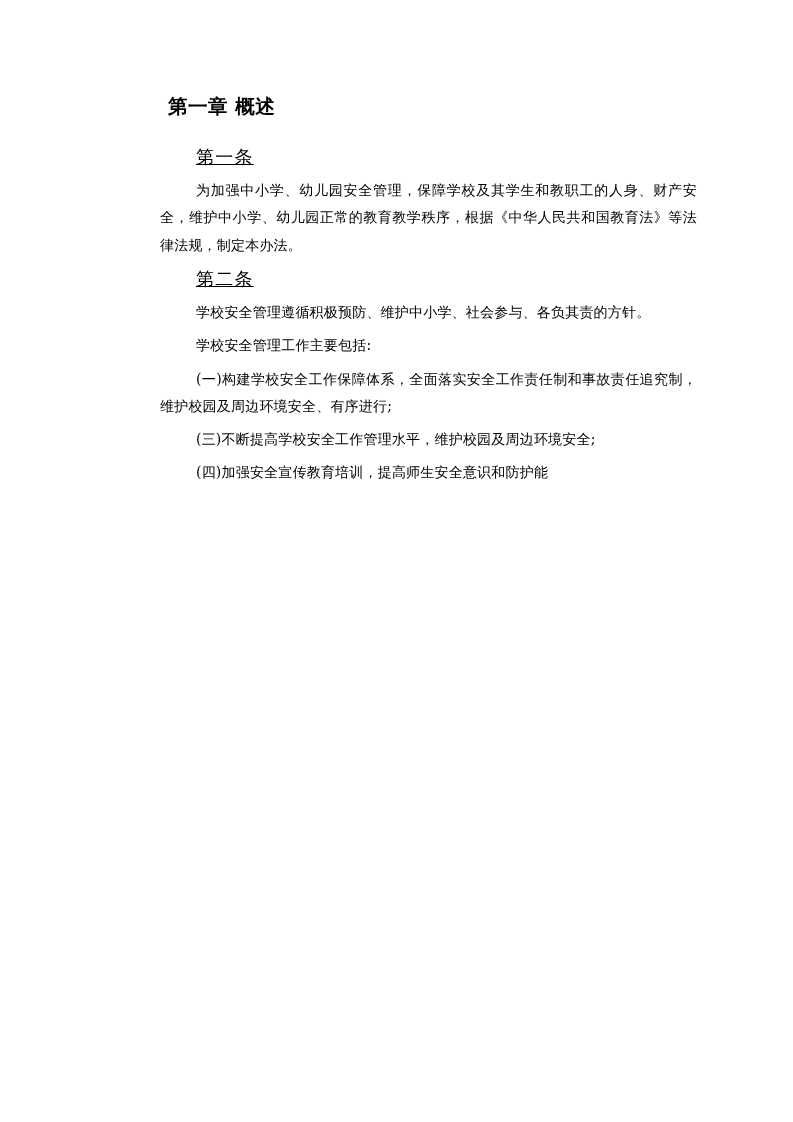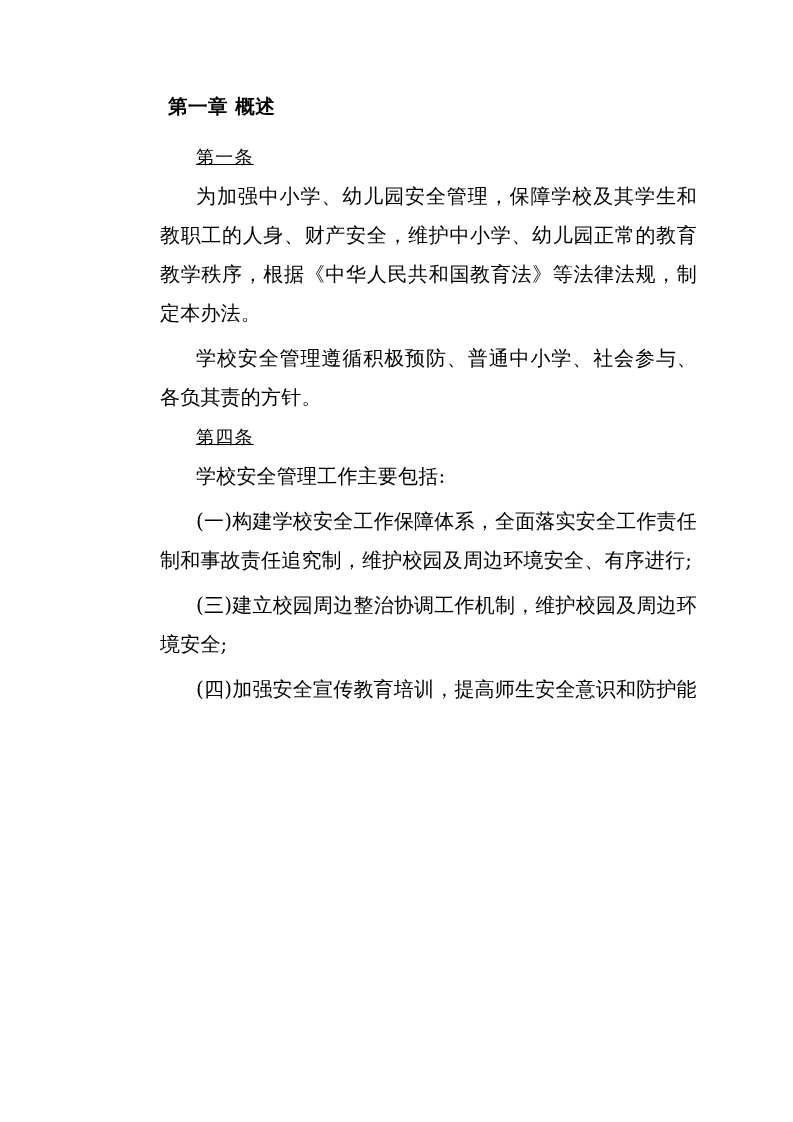--- a/index.html
+++ b/index.html
@@ -35,21 +35,21 @@
   }
   .article-no {
     font-size: 18px;
     line-height: 1.55;
     margin: 0 0 6px 0;
     text-indent: 36px;
     letter-spacing: 1.2px;
     text-decoration: underline;
   }
   .para {
-    font-size: 20px;
+    font-size: 14px;
     line-height: 1.95;
     margin: 0 0 6px 0;
     text-indent: 36px;
     text-align: justify;
     text-justify: inter-ideograph;
     letter-spacing: 0.2px;
   }
   .para:last-child {
     margin-bottom: 16px;
   }
@@ -57,22 +57,22 @@
 </head>
 <body>
 
 <div class="page">
   <div class="doc-body">
     <h1 class="heading">第一章  概述</h1>
 
     <p class="article-no">第一条</p>
     <p class="para">为加强中小学、幼儿园安全管理，保障学校及其学生和教职工的人身、财产安全，维护中小学、幼儿园正常的教育教学秩序，根据《中华人民共和国教育法》等法律法规，制定本办法。</p>
 
+    <p class="article-no">第二条</p>
 
-    <p class="para">学校安全管理遵循积极预防、普通中小学、社会参与、各负其责的方针。</p>
+    <p class="para">学校安全管理遵循积极预防、维护中小学、社会参与、各负其责的方针。</p>
 
-    <p class="article-no">第四条</p>
     <p class="para">学校安全管理工作主要包括:</p>
     <p class="para">(一)构建学校安全工作保障体系，全面落实安全工作责任制和事故责任追究制，维护校园及周边环境安全、有序进行;</p>
-    <p class="para">(三)建立校园周边整治协调工作机制，维护校园及周边环境安全;</p>
+    <p class="para">(三)不断提高学校安全工作管理水平，维护校园及周边环境安全;</p>
     <p class="para">(四)加强安全宣传教育培训，提高师生安全意识和防护能</p>
   </div>
 </div>
 
 </body></html>

